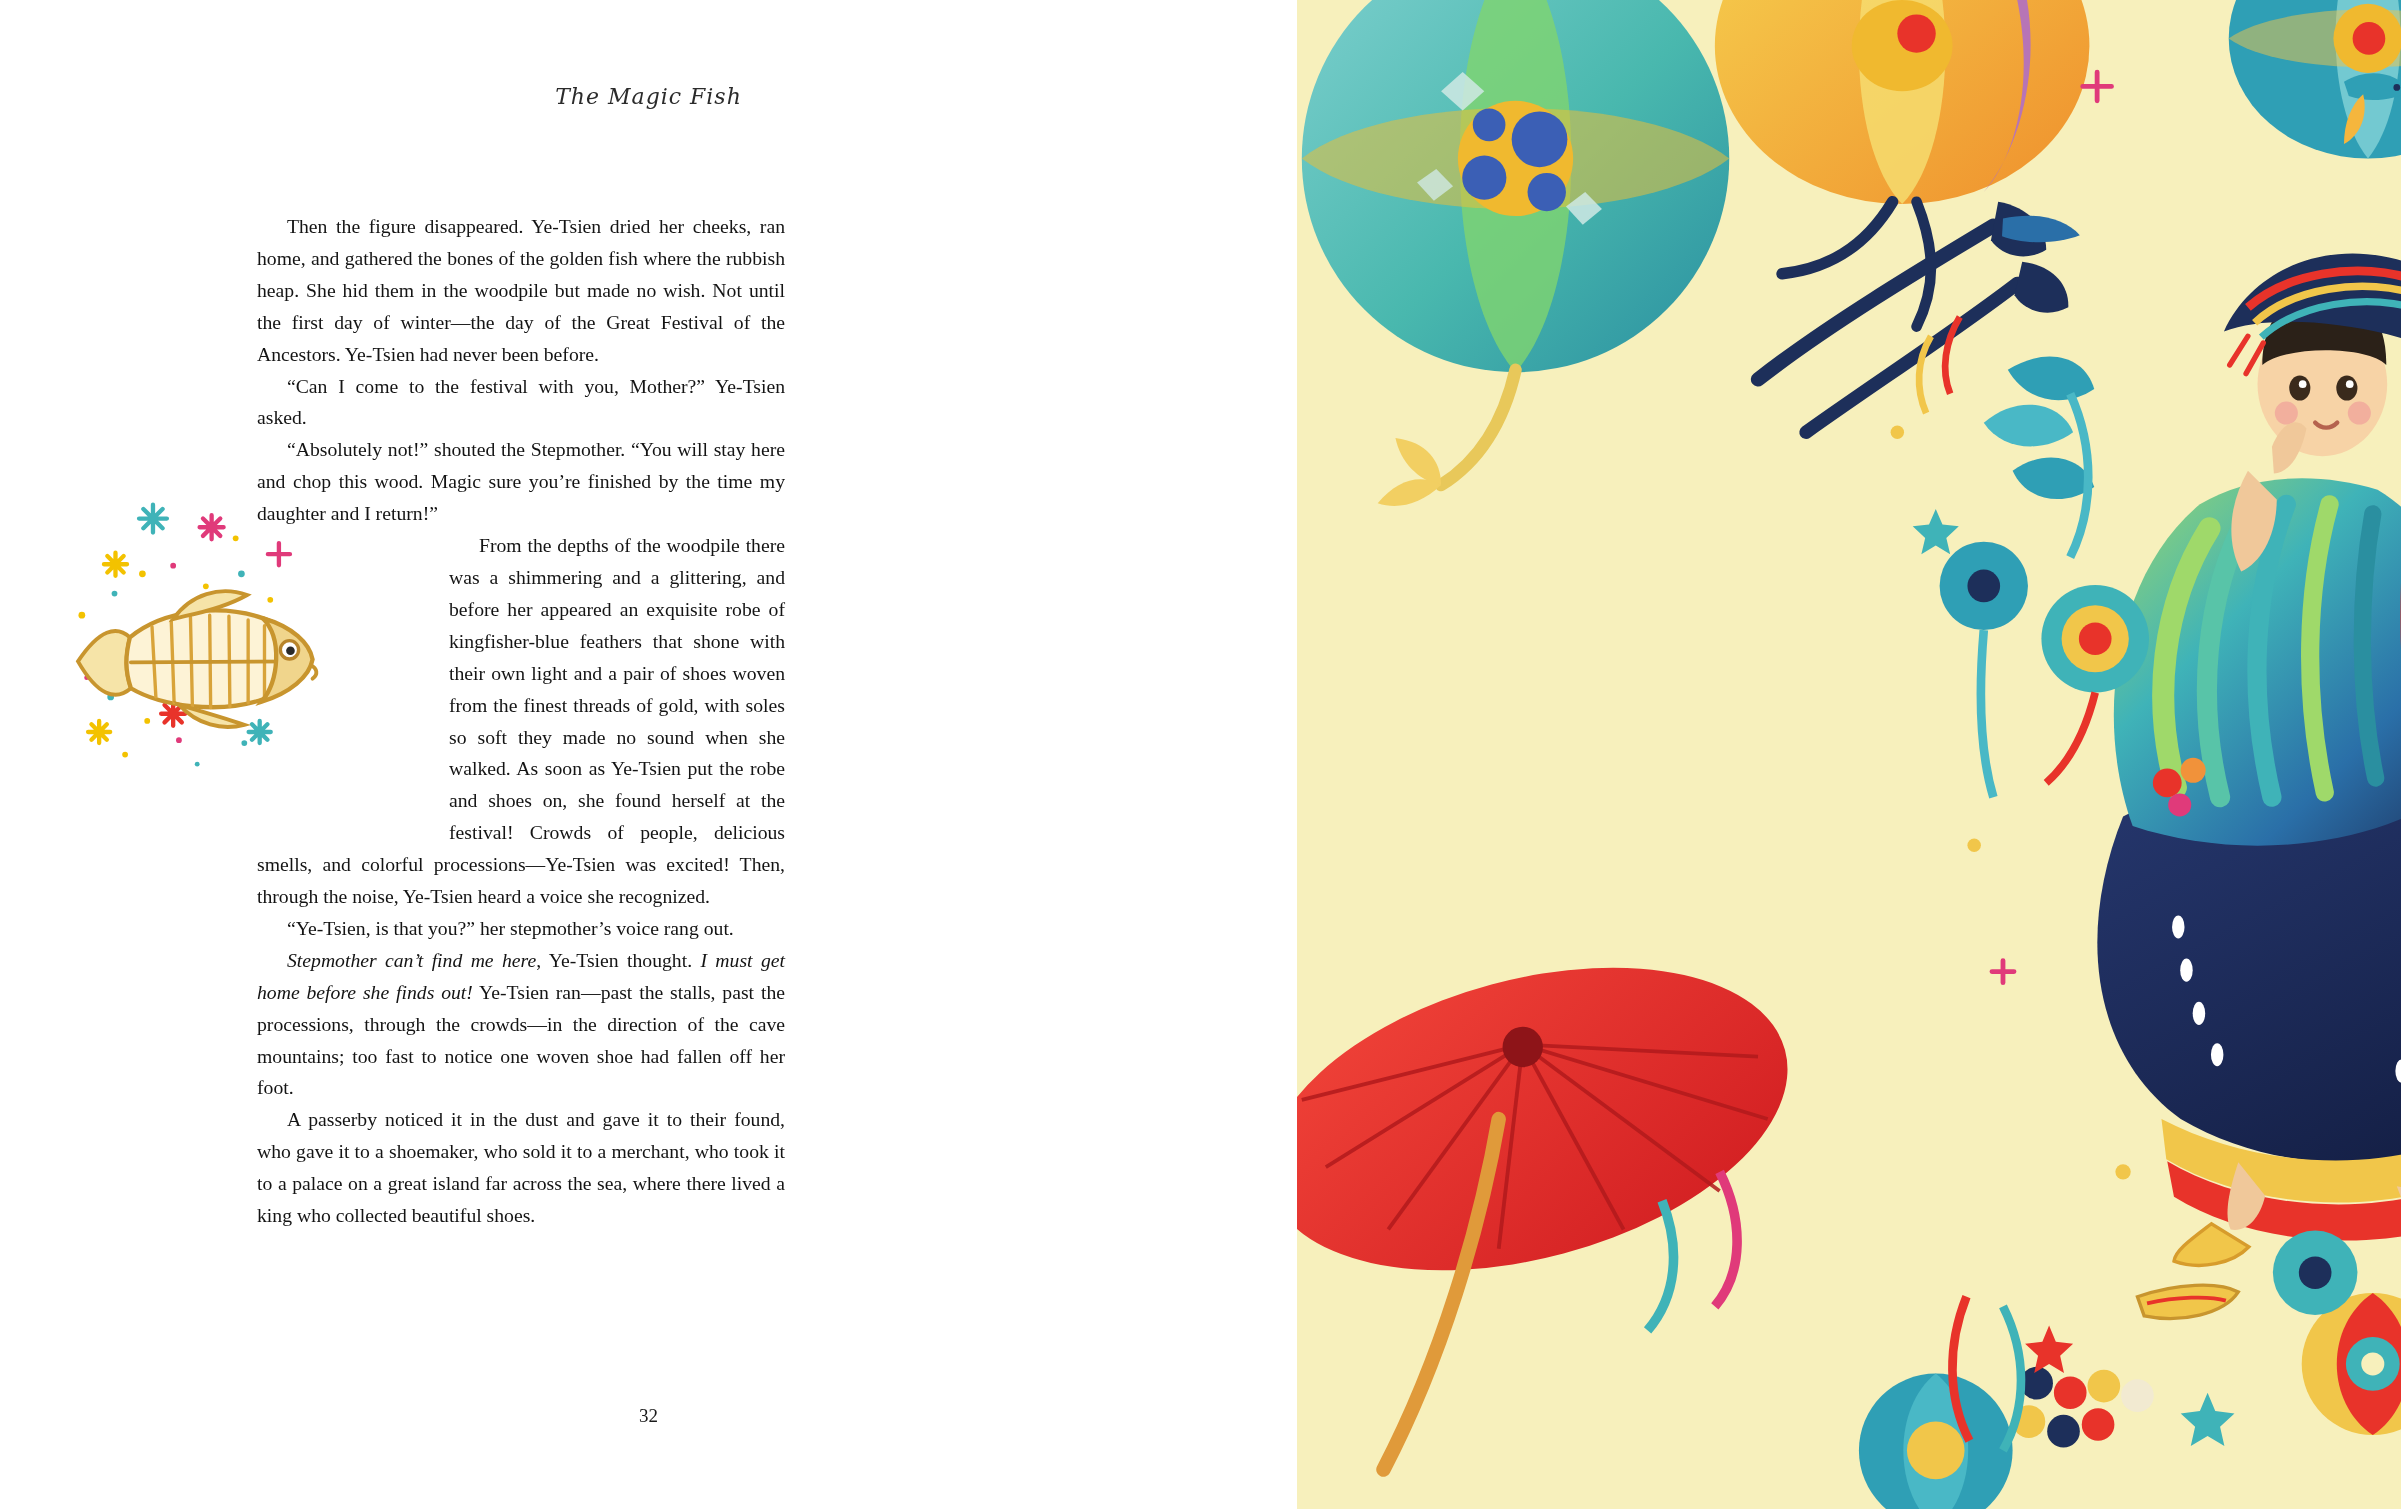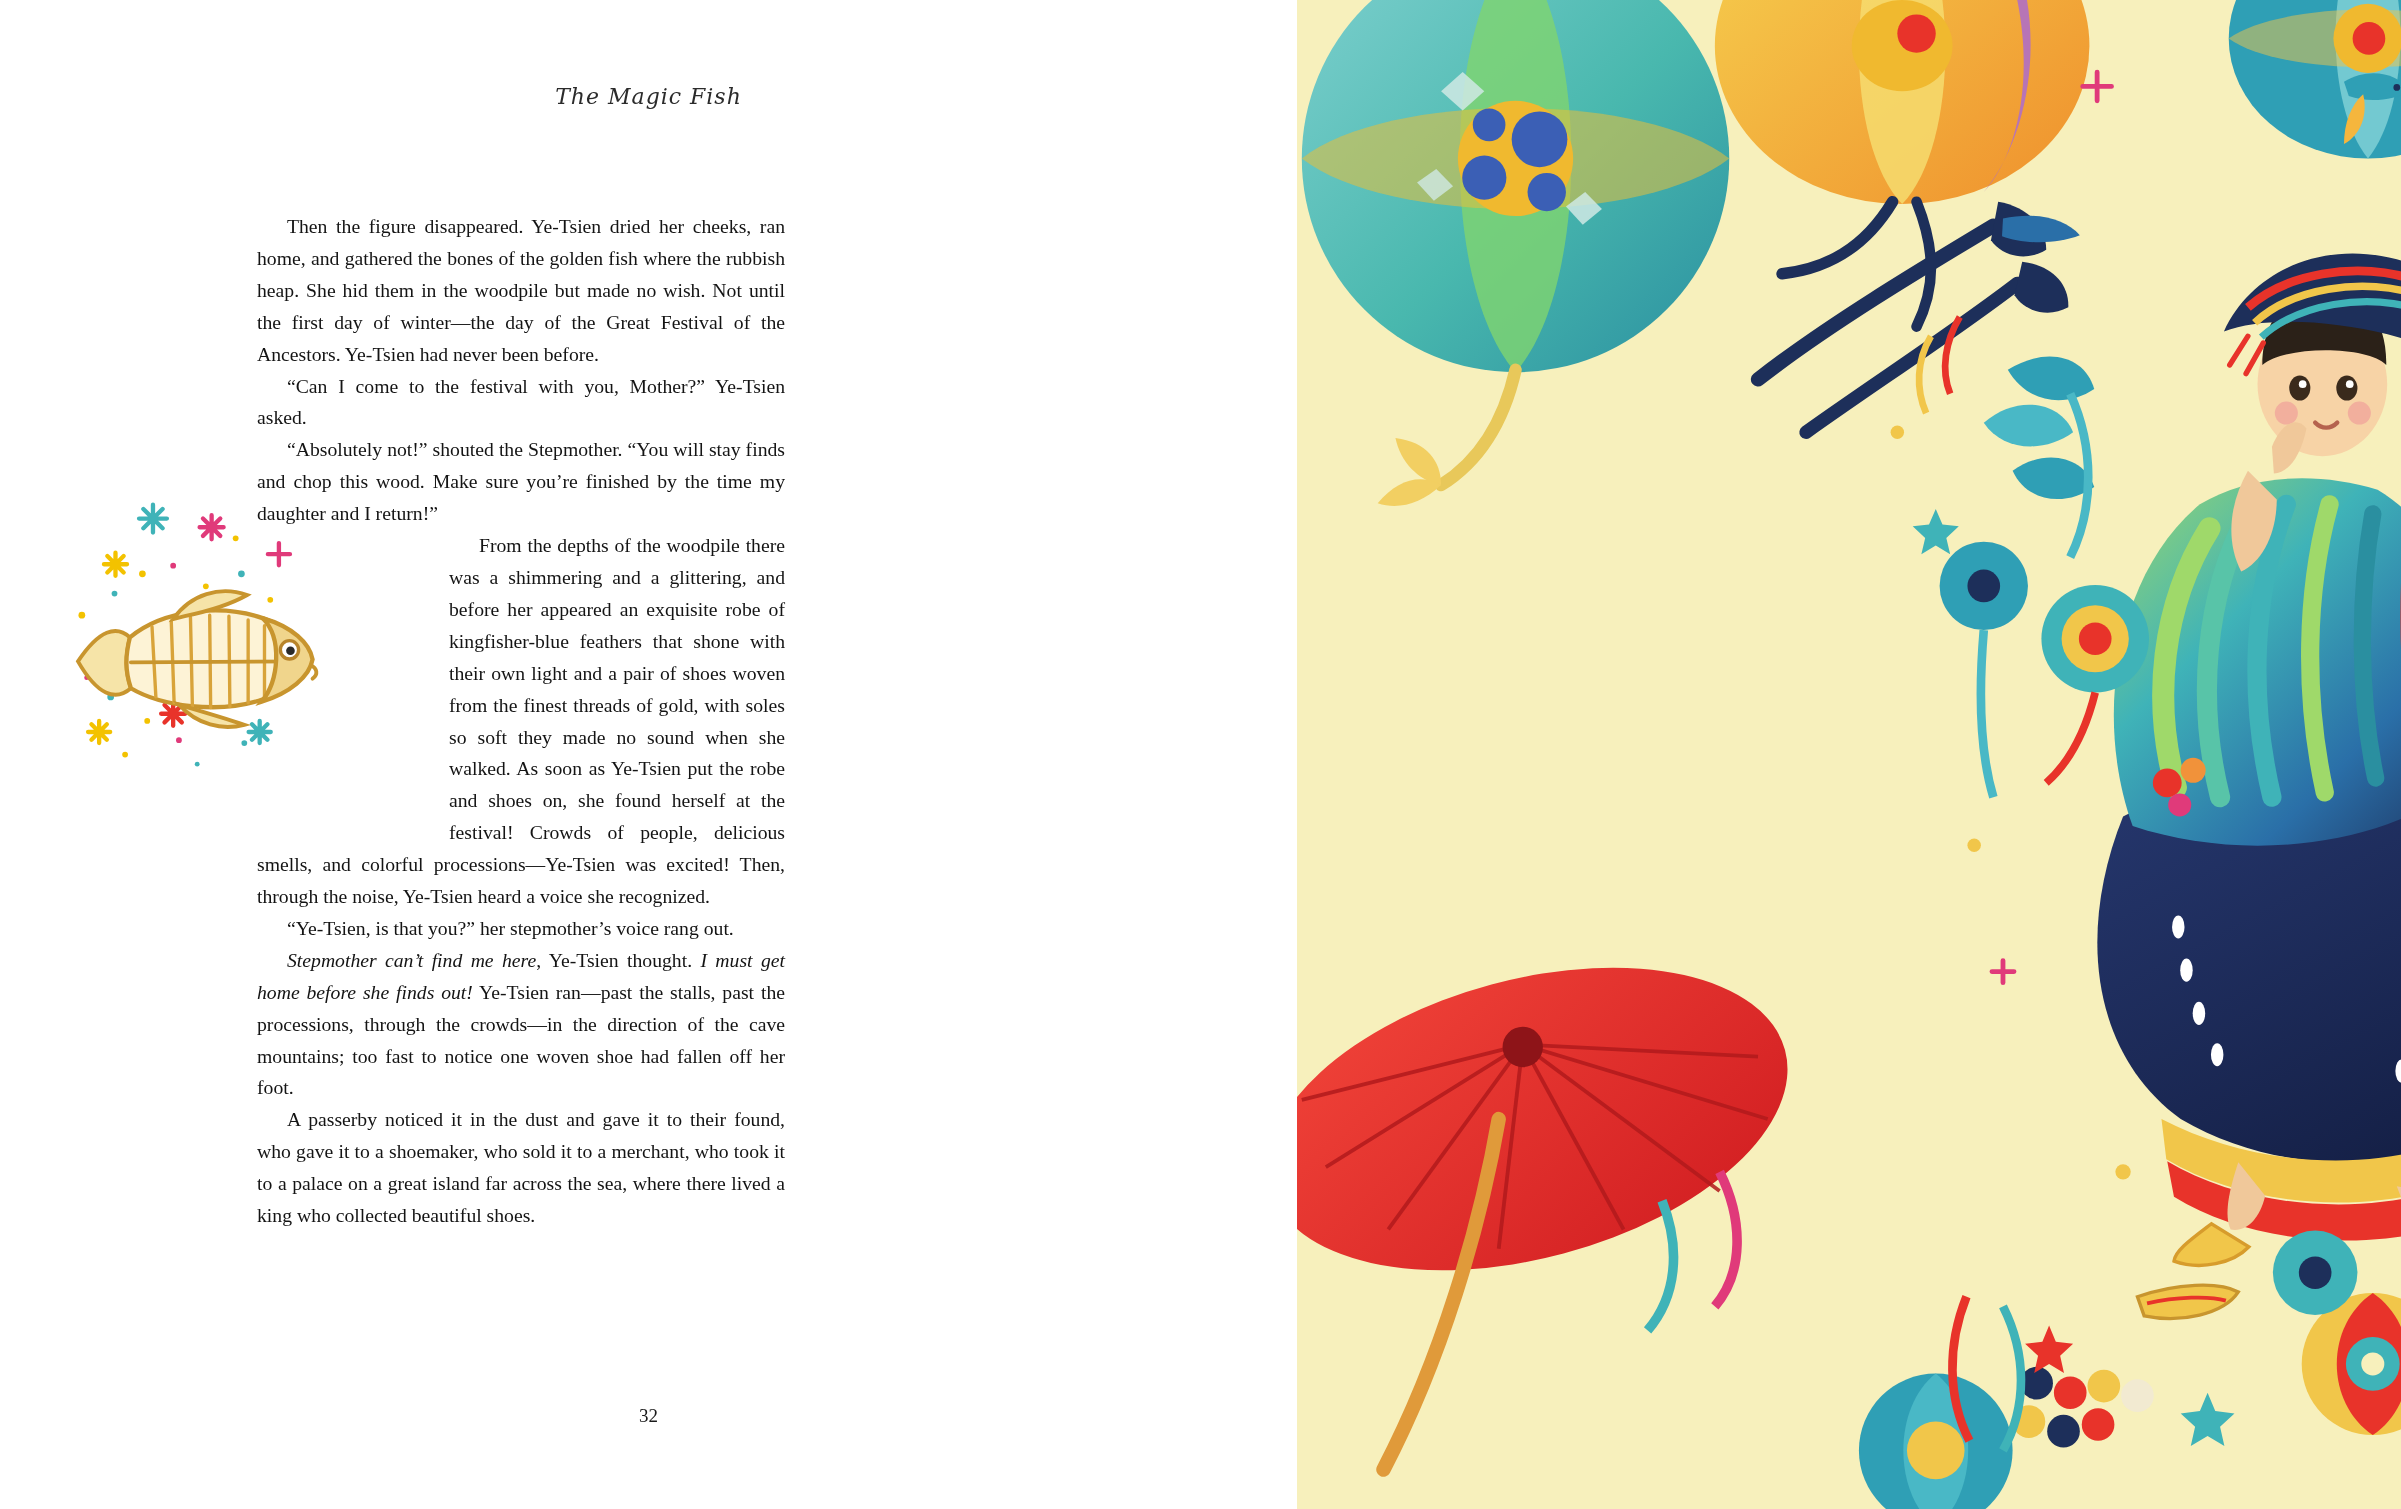--- a/index.html
+++ b/index.html
@@ -188,21 +188,21 @@
         <circle cx="492" cy="372" r="19" fill="#ffffff" stroke="#b8842a" stroke-width="7"></circle>
         <circle cx="494" cy="374" r="9" fill="#2a2a2a"></circle>
 
         <path d="M536 404 C550 410 552 424 540 432" stroke="#c8952e" stroke-width="8" fill="none" stroke-linecap="round"></path>
       </svg>
     </div>
 
     <div class="column">
       <p>Then the figure disappeared. Ye-Tsien dried her cheeks, ran home, and gathered the bones of the golden fish where the rubbish heap. She hid them in the woodpile but made no wish. Not until the first day of winter—the day of the Great Festival of the Ancestors. Ye-Tsien had never been before.</p>
       <p>“Can I come to the festival with you, Mother?” Ye-Tsien asked.</p>
-      <p>“Absolutely not!” shouted the Stepmother. “You will stay finds and chop this wood. Make sure you’re finished by the time my daughter and I return!”</p>
+      <p>“Absolutely not!” shouted the Stepmother. “You will stay here and chop this wood. Magic sure you’re finished by the time my daughter and I return!”</p>
       <div class="fish-float"></div>
       <p>From the depths of the woodpile there was a shimmering and a glittering, and before her appeared an exquisite robe of kingfisher-blue feathers that shone with their own light and a pair of shoes woven from the finest threads of gold, with soles so soft they made no sound when she walked. As soon as Ye-Tsien put the robe and shoes on, she found herself at the festival! Crowds of people, delicious smells, and colorful processions—Ye-Tsien was excited! Then, through the noise, Ye-Tsien heard a voice she recognized.</p>
       <p>“Ye-Tsien, is that you?” her stepmother’s voice rang out.</p>
       <p><em>Stepmother can’t find me here</em><span>, Ye-Tsien thought. </span><em>I must get home before she finds out!</em><span> Ye-Tsien ran—past the stalls, past the processions, through the crowds—in the direction of the cave mountains; too fast to notice one woven shoe had fallen off her foot.</span></p>
       <p>A passerby noticed it in the dust and gave it to their found, who gave it to a shoemaker, who sold it to a merchant, who took it to a palace on a great island far across the sea, where there lived a king who collected beautiful shoes.</p>
     </div>
 
     <div class="page-number">32</div>
   </section>
 

